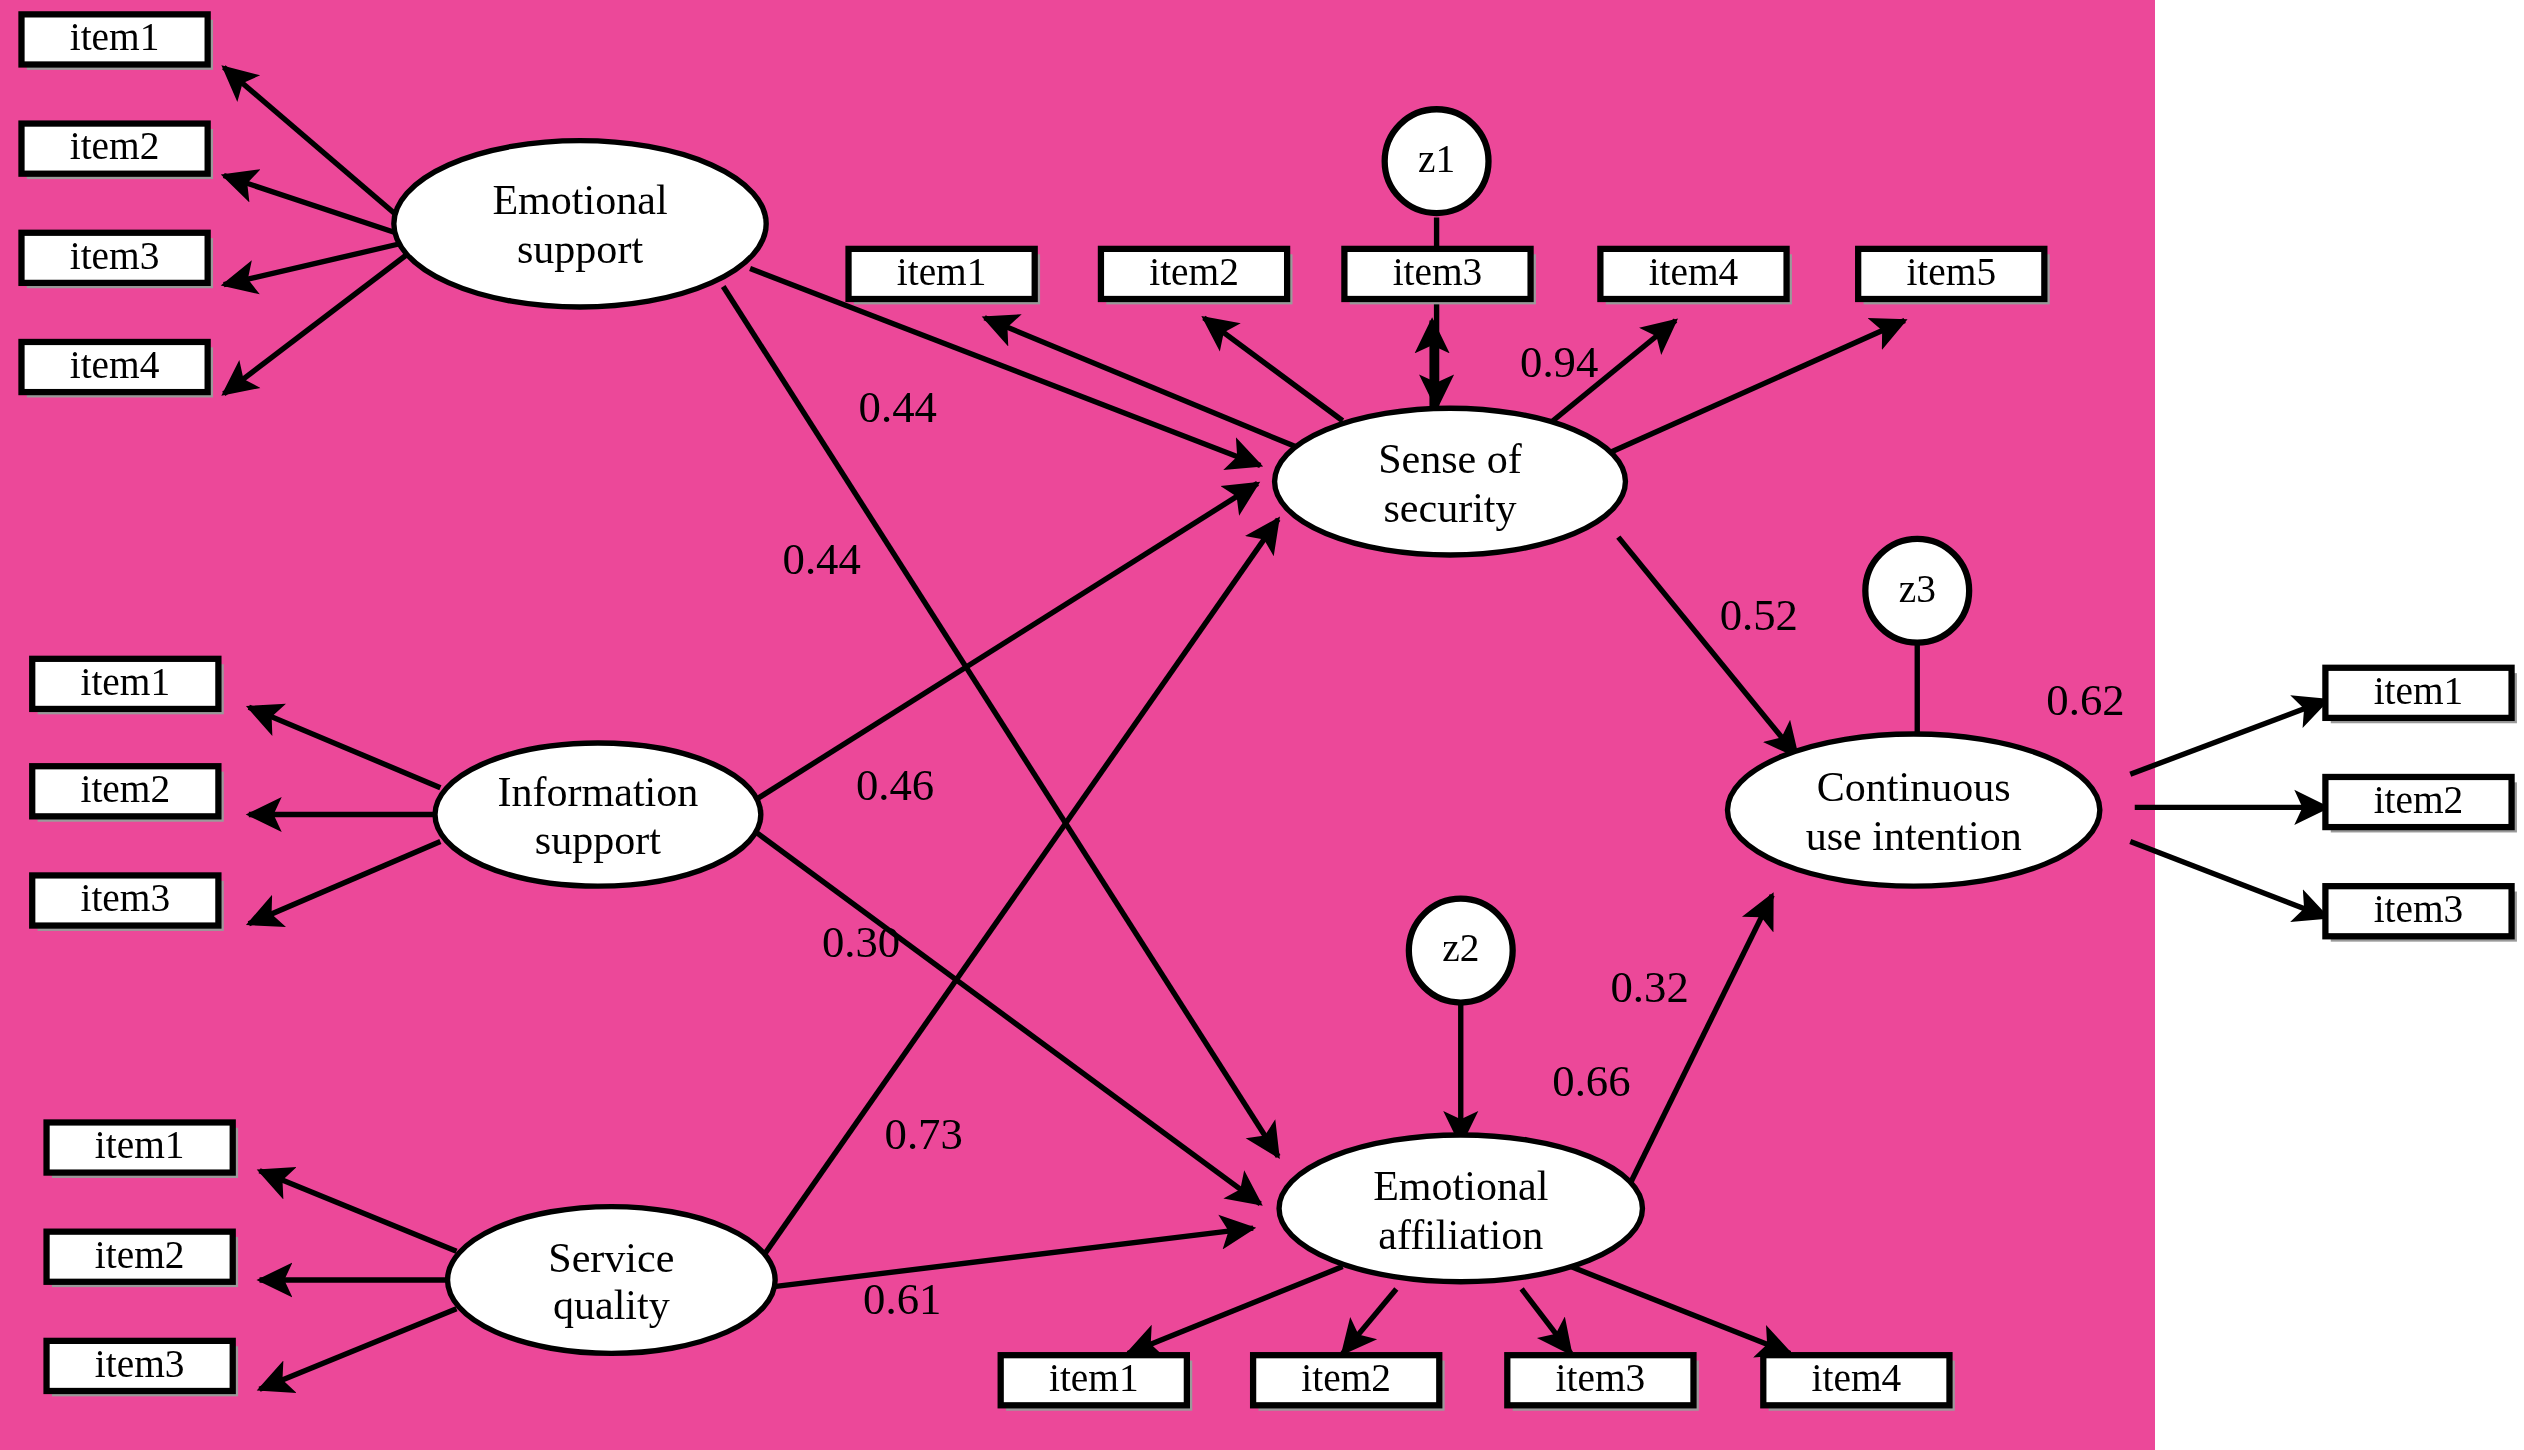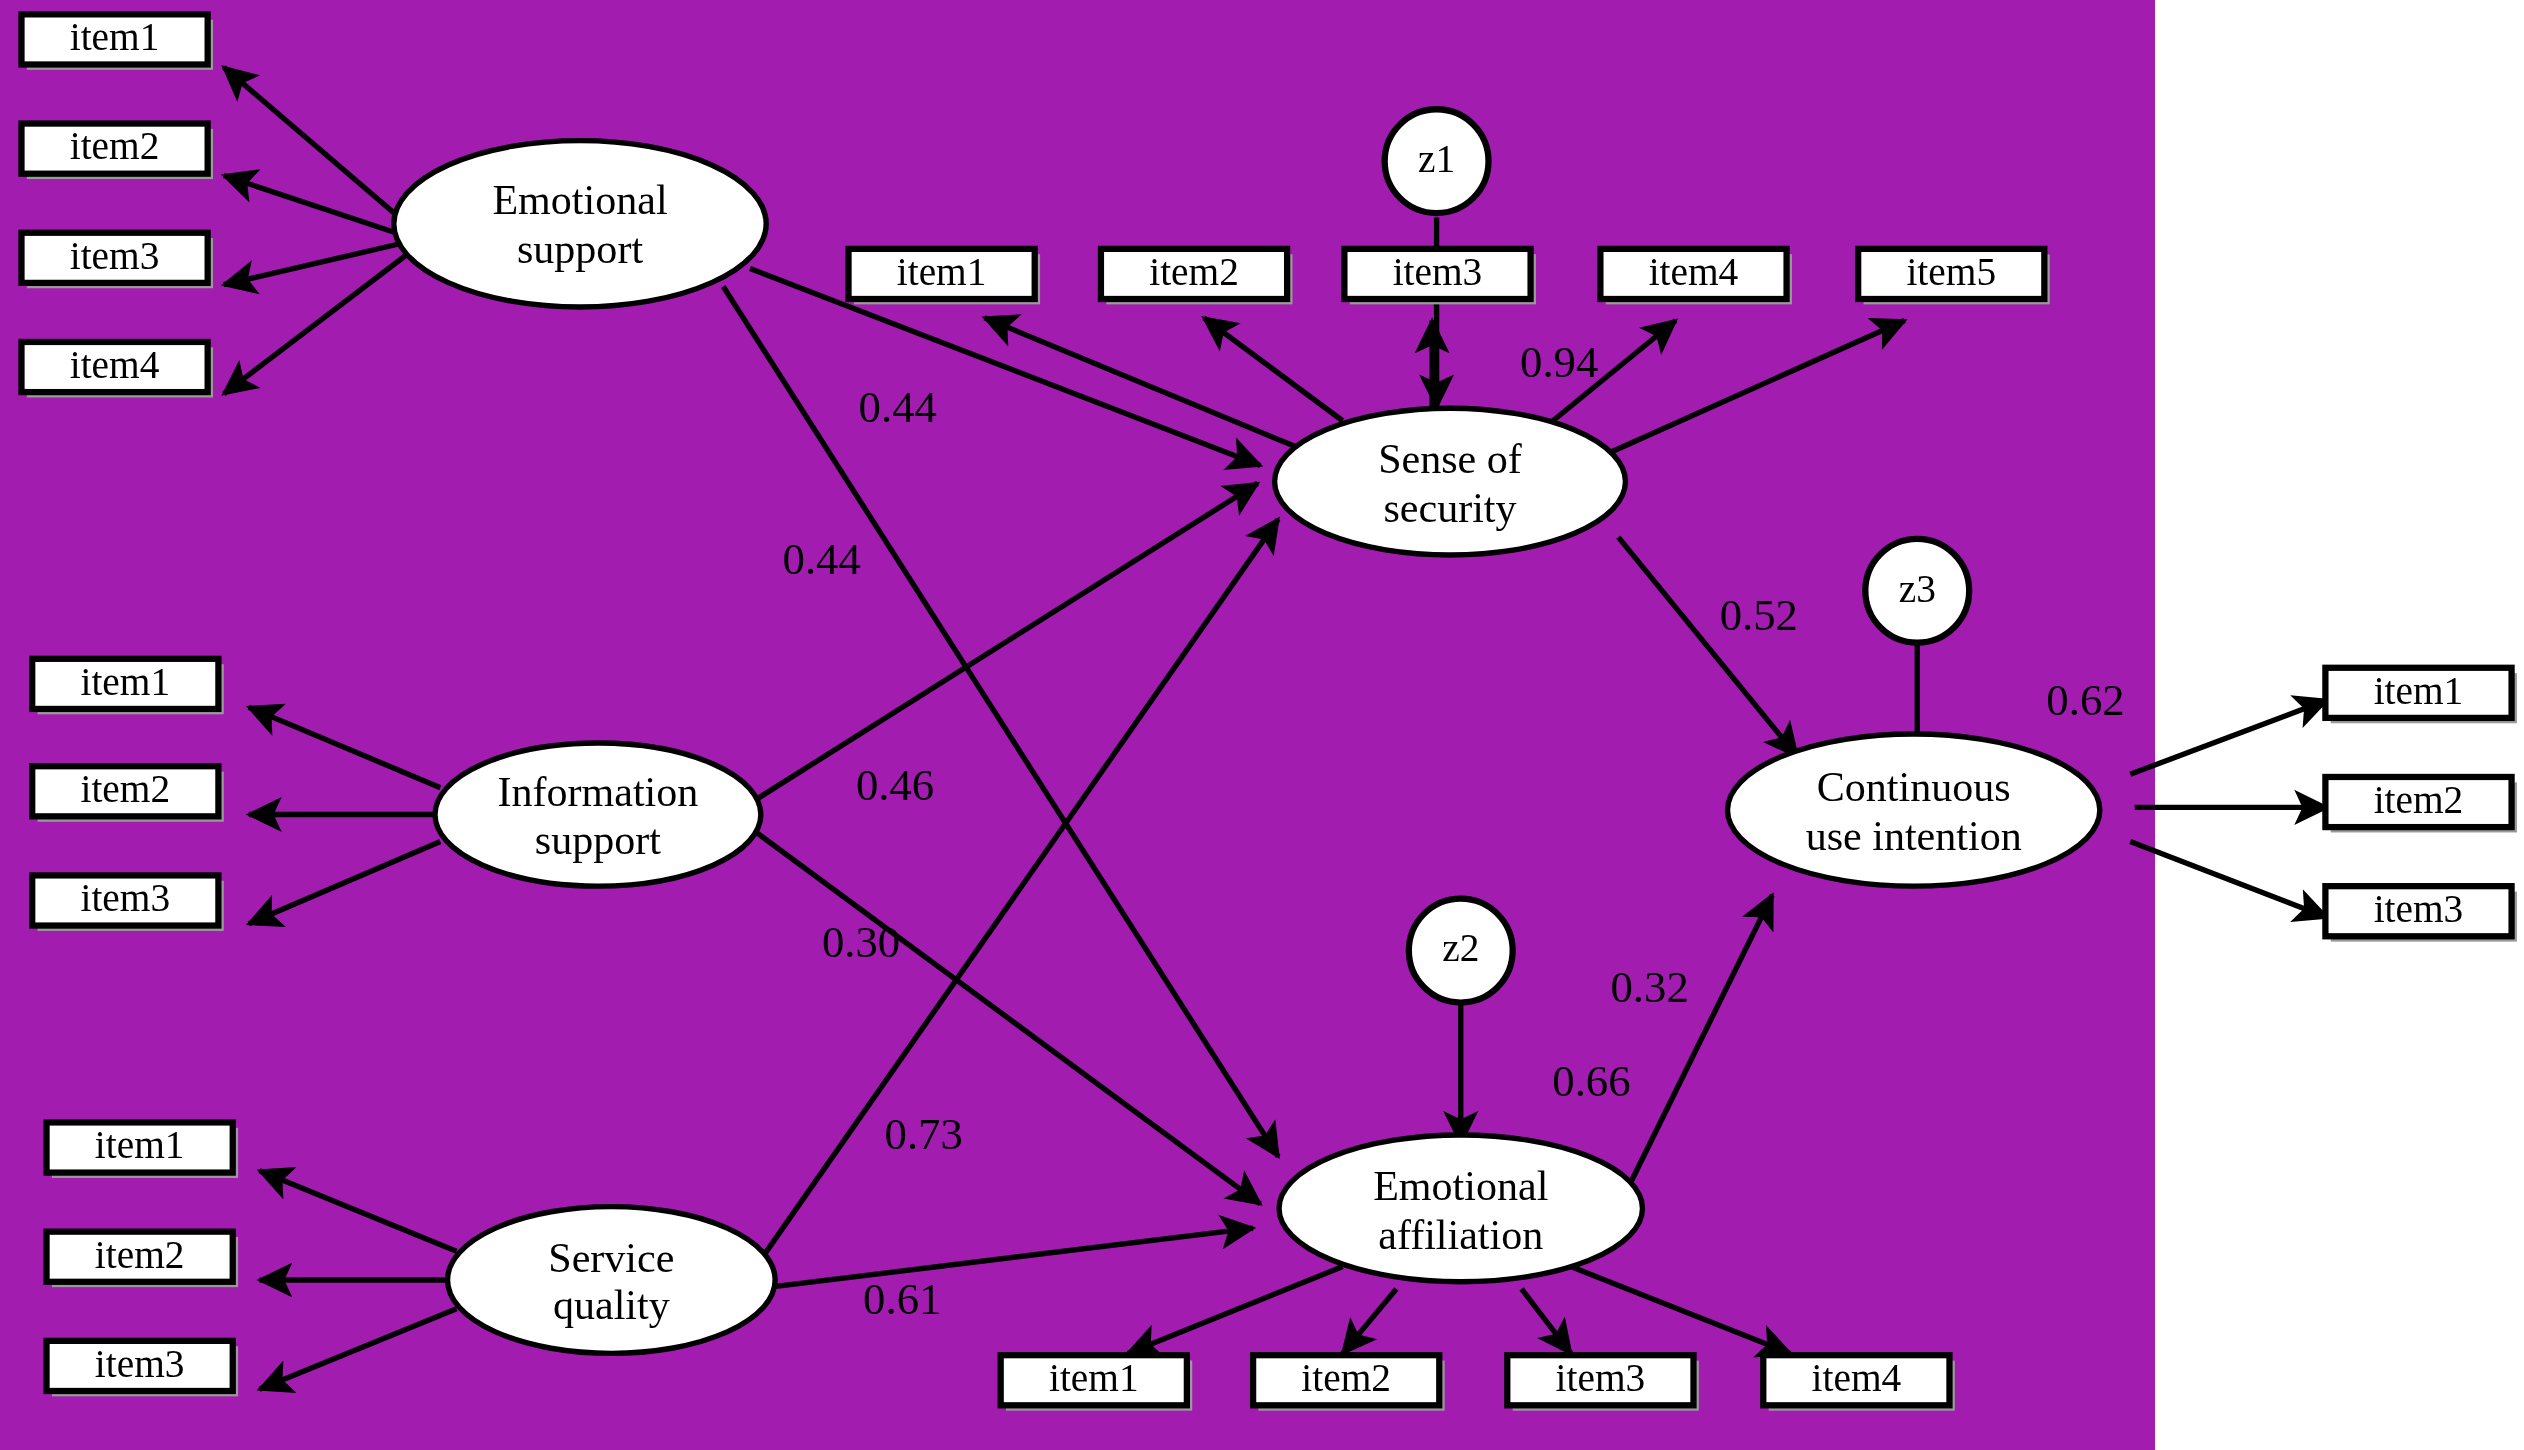--- a/index.html
+++ b/index.html
@@ -4,21 +4,21 @@
 <style>
   html, body {
     margin: 0;
     padding: 0;
     background: #ffffff;
   }
   #diagram-root {
     position: relative;
     width: 2155px;
     height: 1451px;
-    background: #a21caf;
+    background: #ec4899;
     font-family: "Liberation Serif", "DejaVu Serif", serif;
   }
   svg#sem-canvas {
     display: block;
     width: 2525px;
     height: 1451px;
   }
   .obs-box-rect {
     fill: #ffffff;
     stroke: #000000;

